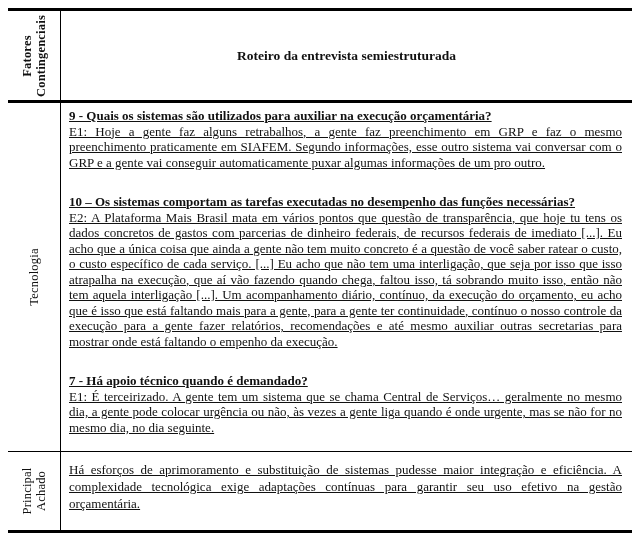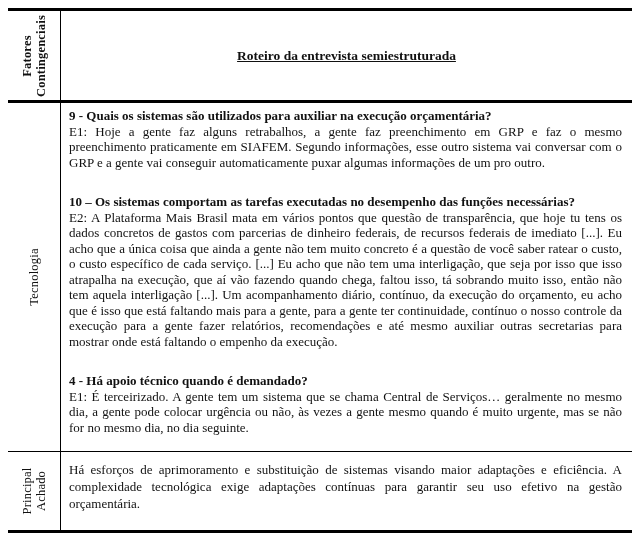--- a/index.html
+++ b/index.html
@@ -55,27 +55,27 @@
     flex: 1 1 auto;
     min-width: 0;
   }
   .title-cell {
     display: flex;
     align-items: center;
     justify-content: center;
     font-weight: bold;
     font-size: 13.5px;
     text-align: center;
-    text-decoration: underline;
   }
   .text-cell {
     padding: 5px 10px 0 8px;
     font-size: 13px;
     line-height: 15.5px;
     text-align: justify;
+    text-decoration: underline;
   }
   .block + .block { margin-top: 24px; }
   .q { font-weight: bold; }
   .finding .text-cell {
     padding-top: 9px;
     line-height: 17px;
   }
 </style>
 </head>
 <body>
@@ -101,29 +101,29 @@
           <div class="q">9 - Quais os sistemas são utilizados para auxiliar na execução orçamentária?</div>
           <div class="a">E1: Hoje a gente faz alguns retrabalhos, a gente faz preenchimento em GRP e faz o mesmo preenchimento praticamente em SIAFEM. Segundo informações, esse outro sistema vai conversar com o GRP e a gente vai conseguir automaticamente puxar algumas informações de um pro outro.</div>
         </div>
 
         <div class="block">
           <div class="q">10 – Os sistemas comportam as tarefas executadas no desempenho das funções necessárias?</div>
           <div class="a">E2: A Plataforma Mais Brasil mata em vários pontos que questão de transparência, que hoje tu tens os dados concretos de gastos com parcerias de dinheiro federais, de recursos federais de imediato [...]. Eu acho que a única coisa que ainda a gente não tem muito concreto é a questão de você saber ratear o custo, o custo específico de cada serviço. [...] Eu acho que não tem uma interligação, que seja por isso que isso atrapalha na execução, que aí vão fazendo quando chega, faltou isso, tá sobrando muito isso, então não tem aquela interligação [...]. Um acompanhamento diário, contínuo, da execução do orçamento, eu acho que é isso que está faltando mais para a gente, para a gente ter continuidade, contínuo o nosso controle da execução para a gente fazer relatórios, recomendações e até mesmo auxiliar outras secretarias para mostrar onde está faltando o empenho da execução.</div>
         </div>
 
         <div class="block">
-          <div class="q">4 - Há apoio técnico quando é demandado?</div>
-          <div class="a">E1: É terceirizado. A gente tem um sistema que se chama Central de Serviços… geralmente no mesmo dia, a gente pode colocar urgência ou não, às vezes a gente mesmo quando é muito urgente, mas se não for no mesmo dia, no dia seguinte.</div>
+          <div class="q">7 - Há apoio técnico quando é demandado?</div>
+          <div class="a">E1: É terceirizado. A gente tem um sistema que se chama Central de Serviços… geralmente no mesmo dia, a gente pode colocar urgência ou não, às vezes a gente liga quando é onde urgente, mas se não for no mesmo dia, no dia seguinte.</div>
         </div>
 
       </div>
     </div>
 
     <div class="row finding">
       <div class="label-cell">
         <div class="vert">Principal
 Achado</div>
       </div>
-      <div class="main-cell text-cell">Há esforços de aprimoramento e substituição de sistemas visando maior adaptações e eficiência. A complexidade tecnológica exige adaptações contínuas para garantir seu uso efetivo na gestão orçamentária.</div>
+      <div class="main-cell text-cell">Há esforços de aprimoramento e substituição de sistemas pudesse maior integração e eficiência. A complexidade tecnológica exige adaptações contínuas para garantir seu uso efetivo na gestão orçamentária.</div>
     </div>
 
   </div>
 </div>
 
 </body></html>

